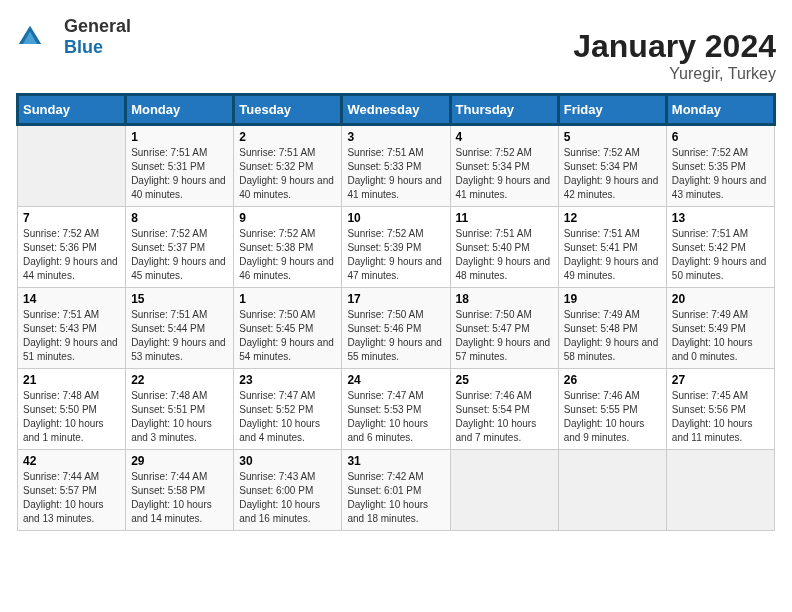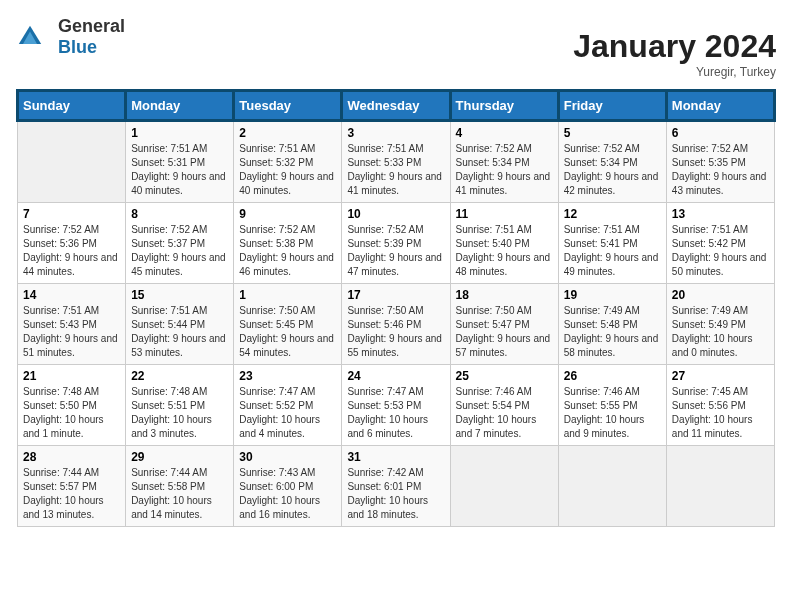--- a/index.html
+++ b/index.html
@@ -12,21 +12,21 @@
     }
     .header {
       display: flex;
       justify-content: space-between;
       align-items: flex-start;
       margin-bottom: 10px;
     }
     .logo {
       display: flex;
       align-items: center;
-      gap: 14px;
+      gap: 20px;
     }
     .logo-text-general {
       font-size: 18px;
       font-weight: bold;
       color: #333;
     }
     .logo-text-blue {
       font-size: 18px;
       font-weight: bold;
       color: #1a6fa8;
@@ -38,21 +38,21 @@
     .title-block {
       text-align: right;
       margin-top: 12px;
     }
     .month-title {
       font-size: 32px;
       font-weight: bold;
       color: #222;
     }
     .location-title {
-      font-size: 12px;
+      font-size: 16px;
       color: #555;
     }
     table {
       width: 100%;
       border-collapse: collapse;
       font-size: 11px;
     }
     thead tr th {
       background-color: #2176bd;
       color: white;
@@ -341,21 +341,21 @@
         <span class="day-number">27</span>
         <div class="day-info">
           Sunrise: 7:45 AM<br>
           Sunset: 5:56 PM<br>
           Daylight: 10 hours and 11 minutes.
         </div>
       </td>
       </tr>
       <tr>
         <td>
-        <span class="day-number">28</span>
+        <span class="day-number">42</span>
         <div class="day-info">
           Sunrise: 7:44 AM<br>
           Sunset: 5:57 PM<br>
           Daylight: 10 hours and 13 minutes.
         </div>
       </td>
         <td>
         <span class="day-number">29</span>
         <div class="day-info">
           Sunrise: 7:44 AM<br>

